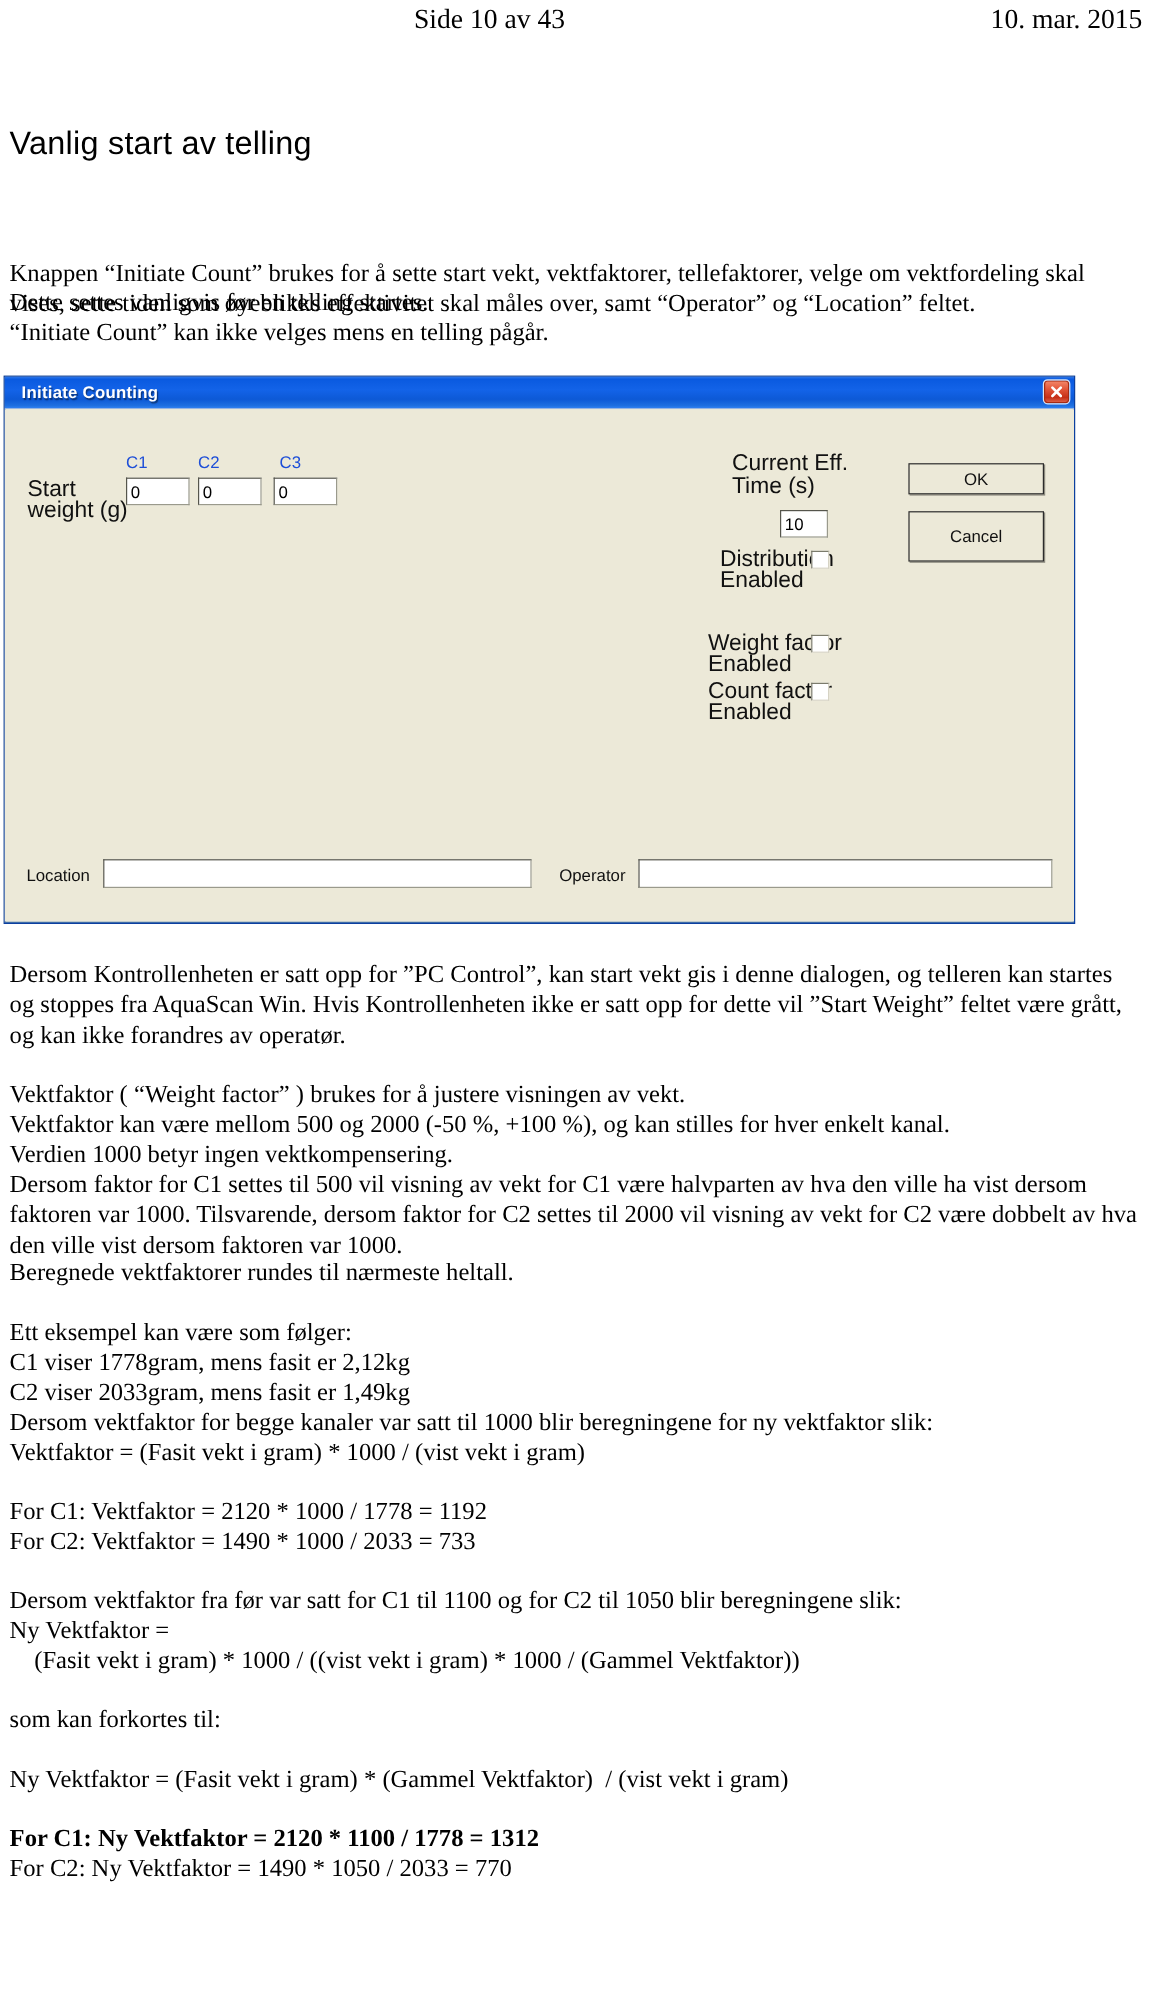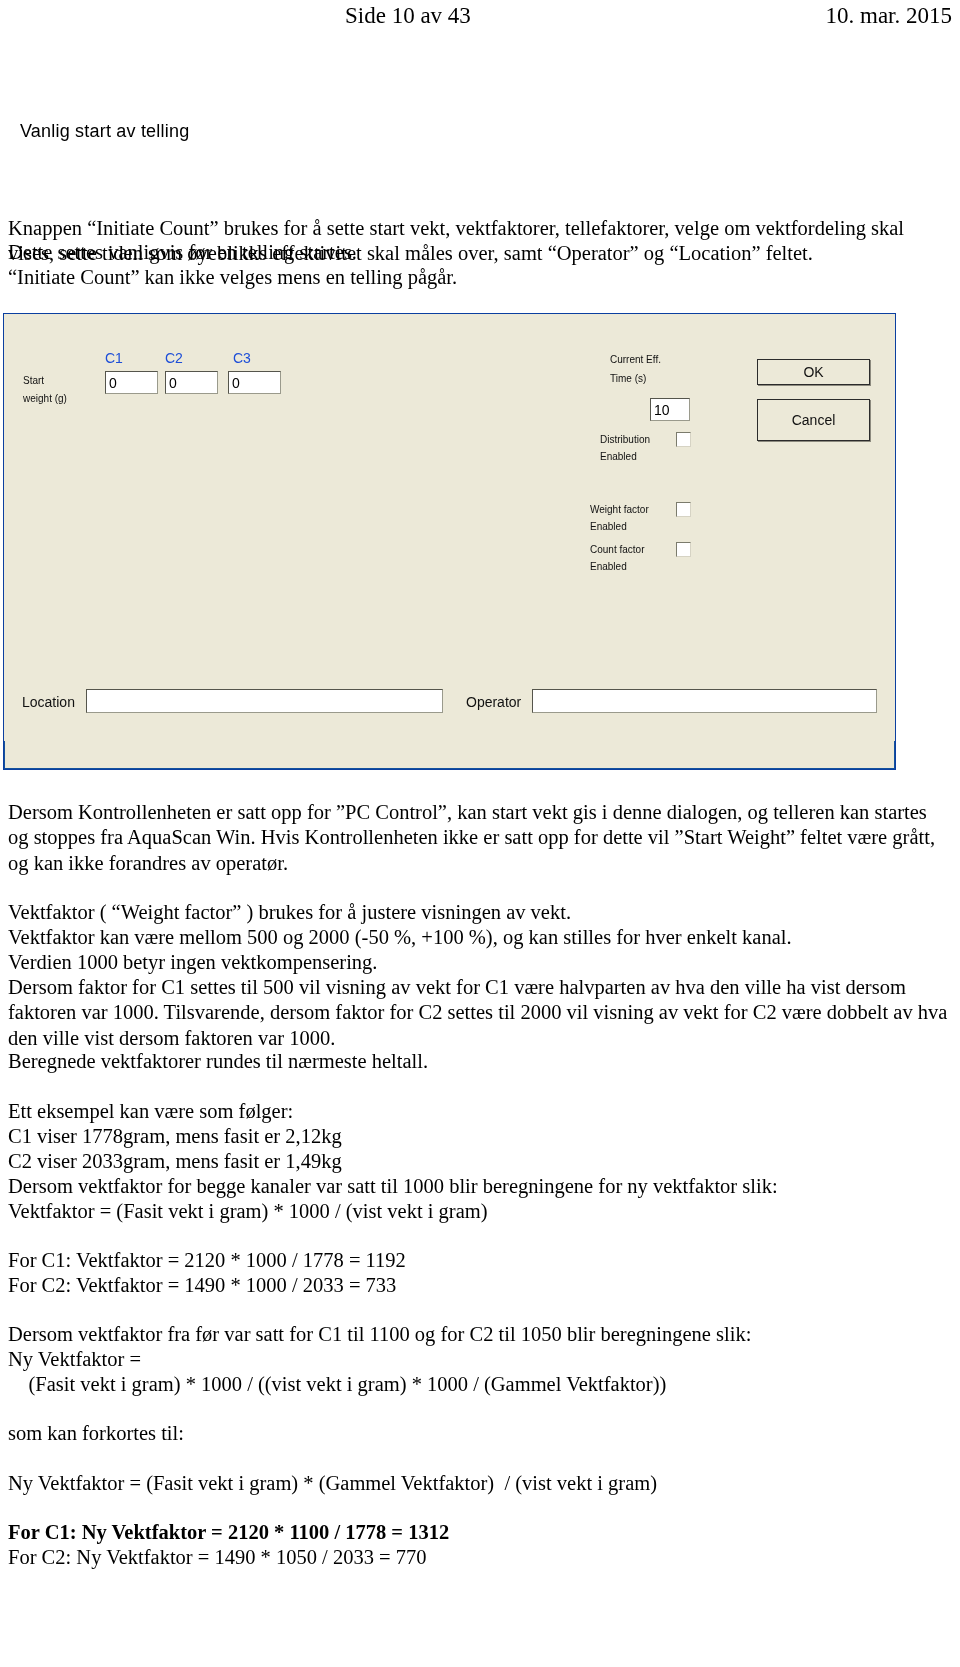--- a/index.html
+++ b/index.html
@@ -29,24 +29,24 @@
     line-height: 28px;
     padding: 2px 8px 0 8px;
   }
   .hdr-left  { flex: 0 0 auto; }
   .hdr-mid   { position: absolute; left: 345px; top: 2px; }
   .hdr-right { position: absolute; right: 8px; top: 2px; }
   h1.section-title {
     position: absolute;
     left: 8px;
     top: 103px;
-    margin: 12px;
+    margin: 0;
     font-family: "Liberation Sans", "DejaVu Sans", sans-serif;
     font-weight: normal;
-    font-size: 18px;
+    font-size: 27px;
     line-height: 32px;
     letter-spacing: 0.2px;
   }
   .para {
     position: absolute;
     left: 8px;
     width: 944px;
     font-size: 20.5px;
     line-height: 25.3px;
     white-space: pre-wrap;
@@ -99,21 +99,21 @@
 
   .dlg-body {
     position: relative;
     width: 100%;
     height: calc(100% - 28px);
     background: #ece9d8;
   }
 
   .lbl {
     position: absolute;
-    font-size: 10px;
+    font-size: 19px;
     line-height: 16px;
     color: #111111;
     white-space: pre-line;
   }
   .tf {
     position: absolute;
     background: #ffffff;
     border: 1px solid #9a9a8c;
     border-top-color: #55554c;
     border-left-color: #55554c;
@@ -160,20 +160,28 @@
 <h1 class="section-title">Vanlig start av telling</h1>
 
 <div class="para" style="top:165px;">
   <span class="para-line">Knappen “Initiate Count” brukes for å sette start vekt, vektfaktorer, tellefaktorer, velge om vektfordeling skal vises, sette tiden som øyeblikks effektivitet skal måles over, samt “Operator” og “Location” feltet.</span>
 </div>
 <div class="para" style="top:240px;">Dette settes vanligvis før en telling startes.</div>
 <div class="para" style="top:265px;">“Initiate Count” kan ikke velges mens en telling pågår.</div>
 
 <div class="dialog">
 
+  <div class="titlebar">
+    <span class="titlebar-text">Initiate Counting</span>
+    <div class="close-btn">
+      <svg width="13" height="13" viewBox="0 0 13 13" aria-hidden="true">
+        <path d="M3 3 L10 10 M10 3 L3 10" stroke="#ffffff" stroke-width="2.2" stroke-linecap="round" fill="none"></path>
+      </svg>
+    </div>
+  </div>
 
   <div class="dlg-body">
 
     <div class="lbl" style="left:19px; top:58px; line-height:18px;">Start
 weight (g)</div>
 
     <div class="colhdr" style="left:101px; top:36px;">C1</div>
     <div class="colhdr" style="left:161px; top:36px;">C2</div>
     <div class="colhdr" style="left:229px; top:36px;">C3</div>
 

